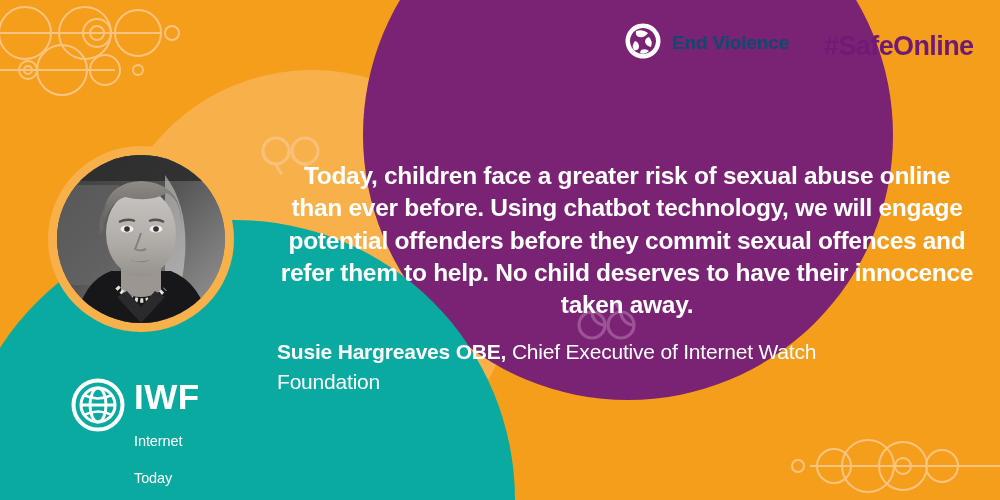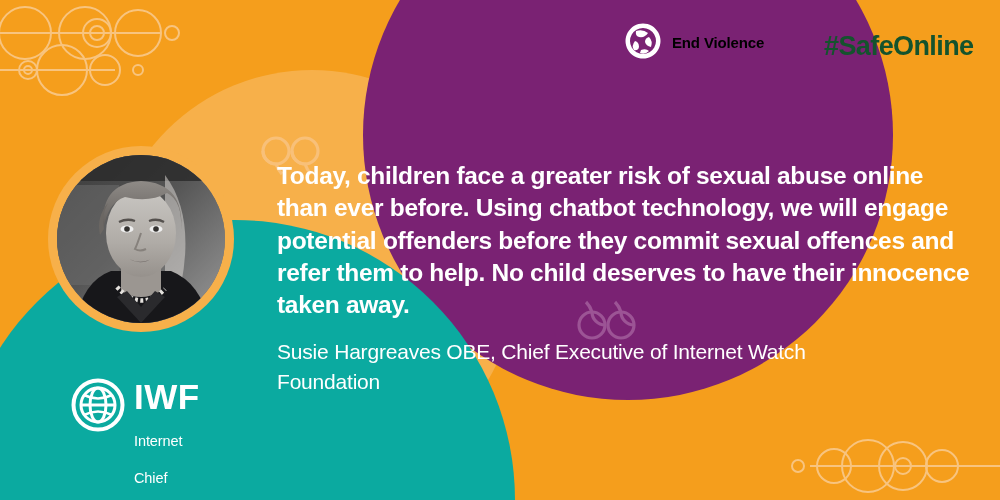--- a/index.html
+++ b/index.html
@@ -83,64 +83,65 @@
   
   .evac-logo {
     position: absolute;
     left: 624px;
     top: 22px;
     display: flex;
     align-items: center;
     gap: 10px;
   }
   .evac-text {
-    color: #000000;
-    font-size: 15px;
+    color: #0c4a6e;
+    font-size: 19px;
     font-weight: bold;
     line-height: 1.22;
     letter-spacing: -0.15px;
   }
   .evac-text span { display: block; }
 
   .hashtag {
     position: absolute;
     left: 824px;
     top: 31px;
-    color: #14532d;
+    color: #701a75;
     font-size: 27px;
     font-weight: bold;
     letter-spacing: -0.6px;
   }
 
   
   .quote-block {
     position: absolute;
     left: 277px;
     top: 160px;
     width: 700px;
   }
   .quote-text {
     color: #ffffff;
     font-size: 24.5px;
     font-weight: bold;
     line-height: 1.32;
     letter-spacing: -0.3px;
     margin: 0;
+    text-align: center;
   }
   .attribution {
     position: absolute;
     left: 277px;
     top: 337px;
     width: 620px;
     color: #ffffff;
     font-size: 21px;
     line-height: 1.45;
     letter-spacing: -0.2px;
   }
-  .attribution .name { font-weight: normal; }
+  .attribution .name { font-weight: bold; }
 </style>
 </head>
 <body>
 
 <div class="canvas">
 
   <svg class="layer" width="1000" height="500" viewBox="0 0 1000 500">
 
     <rect x="0" y="0" width="1000" height="500" fill="#F59E1C"></rect>
 
@@ -256,21 +257,21 @@
         <circle cx="27" cy="27" r="17" fill="none" stroke="#fff" stroke-width="3"></circle>
         <ellipse cx="27" cy="27" rx="8" ry="17" fill="none" stroke="#fff" stroke-width="3"></ellipse>
         <line x1="10" y1="27" x2="44" y2="27" stroke="#fff" stroke-width="3"></line>
         <path d="M13 17 q14 7 28 0" fill="none" stroke="#fff" stroke-width="2.6"></path>
         <path d="M13 37 q14 -7 28 0" fill="none" stroke="#fff" stroke-width="2.6"></path>
       </svg>
     </span>
     <span class="iwf-text">
       <span class="iwf-initials">IWF</span>
       <span class="iwf-sub">Internet</span>
-      <span class="iwf-sub">Chief</span>
+      <span class="iwf-sub">Today</span>
       <span class="iwf-sub">Hargreaves</span>
     </span>
   </div>
 
   <div class="evac-logo">
     <span>
       <svg width="38" height="38" viewBox="0 0 38 38">
         <path d="M19 1.5 a17.5 17.5 0 1 0 0.01 0 z M19 6 a13 13 0 1 1 -0.01 0 z" fill="#ffffff" fill-rule="evenodd"></path>
         <path d="M12 9 q7 -2 12 2 q-3 5 -9 4 q-4 -1 -3 -6 z" fill="#ffffff"></path>
         <path d="M25 15 q4 4 2 10 q-5 -1 -6 -5 q0 -4 4 -5 z" fill="#ffffff"></path>

